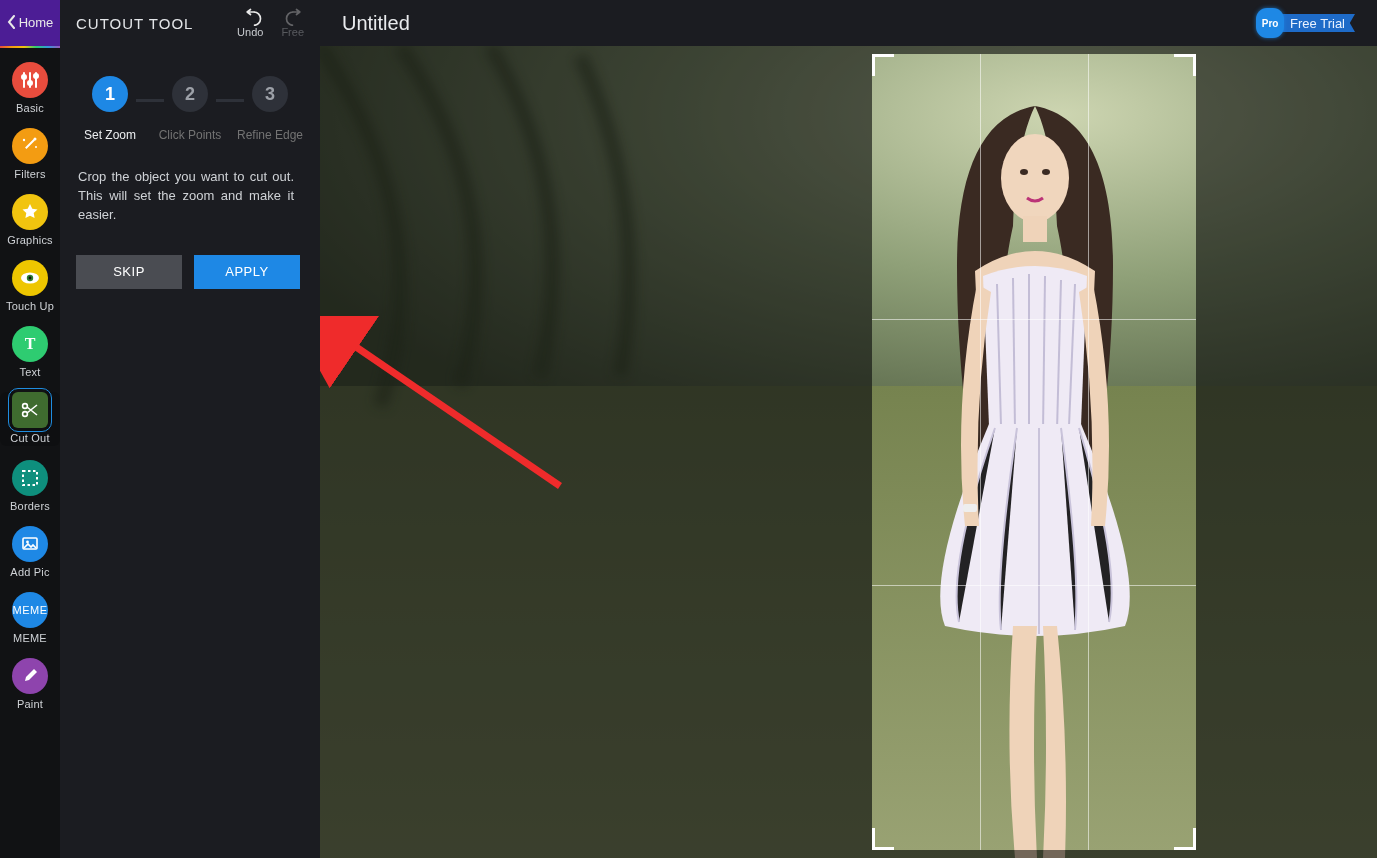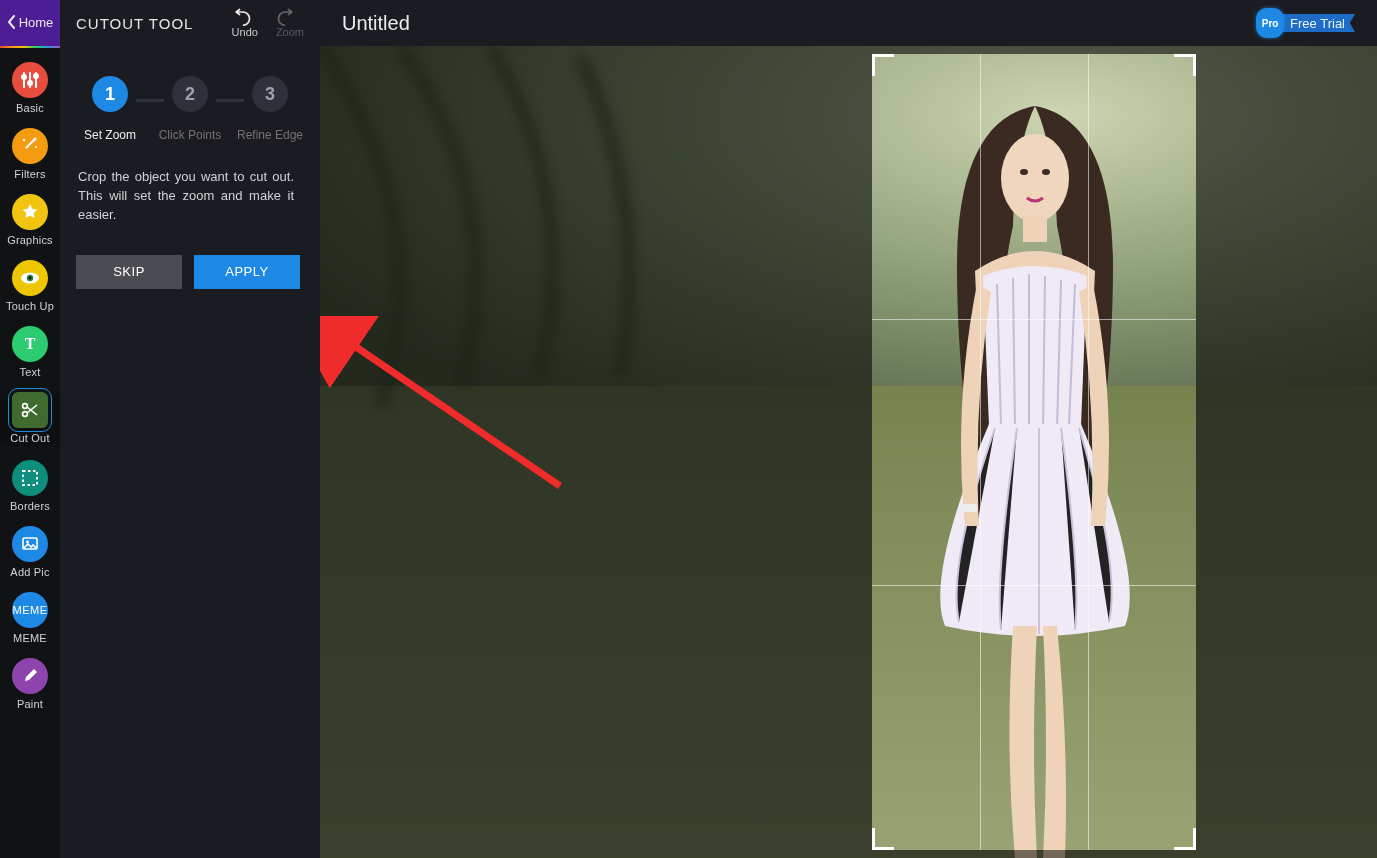--- a/index.html
+++ b/index.html
@@ -30,21 +30,21 @@
   .c-teal  { background:#0e8f7d; }
   .c-blue  { background:#1e88e5; }
   .c-meme  { background:#1e88e5; }
   .c-purple{ background:#8e44ad; }
   .nav-icon span { font-weight:bold; font-size:16px; color:#fff; font-family:Georgia,serif; }
   .nav-icon.meme-txt { font-family:Impact, 'Arial Black', sans-serif; font-size:11px; letter-spacing:.5px; }
   
   .panel-header { height:46px; display:flex; align-items:center; padding:0 16px; justify-content:space-between; }
   .panel-title { font-size:15px; letter-spacing:1px; color:#e3e5e8; font-weight:500; }
   .undo-redo { display:flex; gap:18px; }
-  .ur { display:flex; flex-direction:column; align-items:flex-start; font-size:11px; color:#c7cace; cursor:pointer; }
+  .ur { display:flex; flex-direction:column; align-items:flex-end; font-size:11px; color:#c7cace; cursor:pointer; }
   .ur.disabled { opacity:.35; cursor:default; }
   .ur svg { width:20px; height:18px; }
   
   .stepper { display:flex; align-items:center; justify-content:space-between; padding:30px 10px 8px 10px; }
   .step { display:flex; flex-direction:column; align-items:center; width:80px; }
   .step .dot { width:36px; height:36px; border-radius:50%; background:#2e3139; color:#9da1a8; display:flex; align-items:center; justify-content:center; font-size:18px; font-weight:600; }
   .step.active .dot { background:#1e88e5; color:#fff; }
   .step-label { margin-top:16px; font-size:12px; color:#737373; }
   .step.active .step-label { color:#eceef0; }
   .bar { height:3px; background:#2e3139; flex:1; margin:0 -14px; position:relative; top:-9px; }
@@ -202,21 +202,21 @@
               <path d="M13 4a8 8 0 0 1 0 16" fill="none" stroke="#e8e8e8" stroke-width="2"></path>
               <path d="M13 4H5m0 0 4-3M5 4l4 3" fill="none" stroke="#e8e8e8" stroke-width="2" stroke-linecap="round"></path>
             </svg>
           <span>Undo</span>
         </div>
         <div class="ur disabled">
           <svg viewBox="0 0 24 20">
               <path d="M11 4a8 8 0 0 0 0 16" fill="none" stroke="#e8e8e8" stroke-width="2"></path>
               <path d="M11 4h8m0 0-4-3m4 3-4 3" fill="none" stroke="#e8e8e8" stroke-width="2" stroke-linecap="round"></path>
             </svg>
-          <span>Zoom</span>
+          <span>Free</span>
         </div>
       </div>
     </div>
 
     <div class="stepper">
       <div class="step active">
         <div class="dot">1</div>
         <div class="step-label">Set Zoom</div>
       </div>
       <div class="bar"></div>

